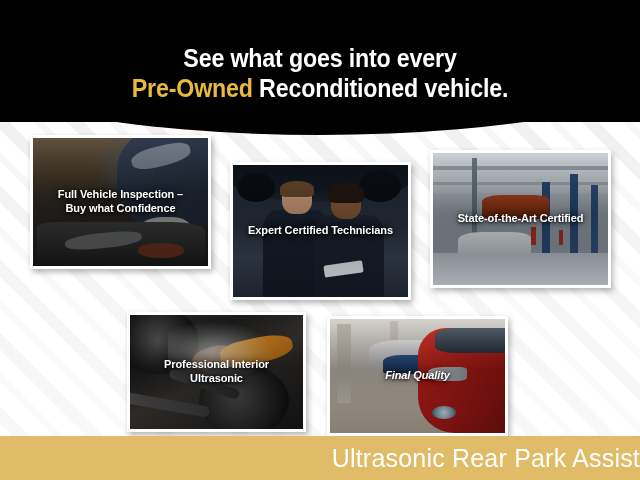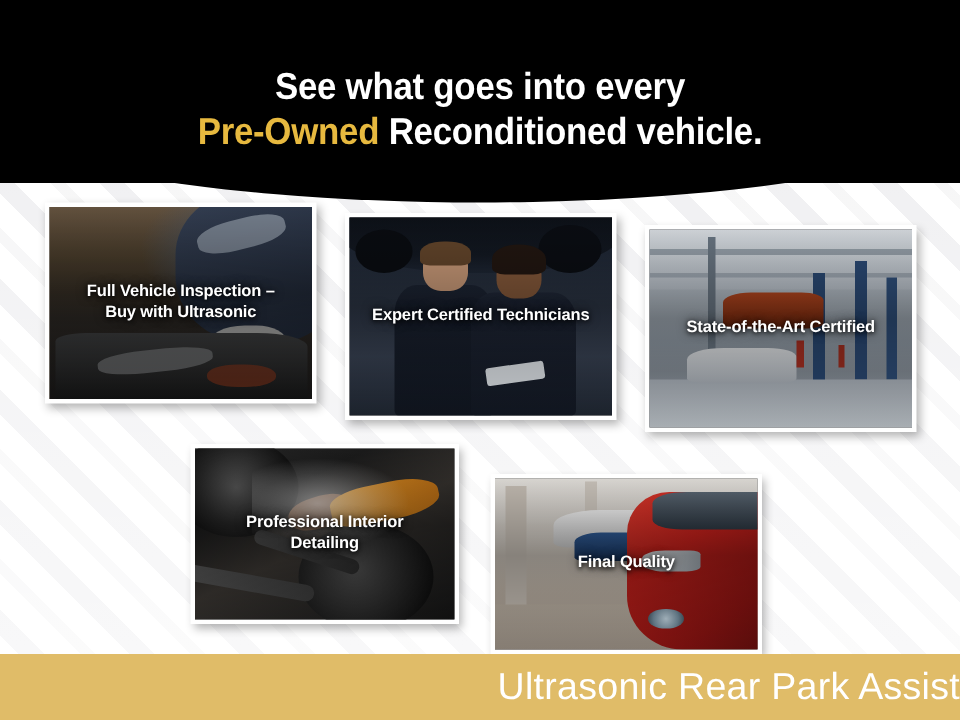--- a/index.html
+++ b/index.html
@@ -249,26 +249,26 @@
         <div class="blob-a"></div>
           <div class="blob-b"></div>
           <div class="blob-c"></div>
         <div class="blob-d"></div>
           <div class="blob-e"></div>
           <div class="blob-f"></div>
       </div>
       <div class="card-shade"></div>
       <div class="card-label">
         <div>Full Vehicle Inspection –</div>
-        <div>Buy with Ultrasonic</div>
-      </div>
-    </div>
-  </div>
-
-  <div class="card" style="left:230px; top:142px; width:181px; height:138px;">
+        <div>Buy what Confidence</div>
+      </div>
+    </div>
+  </div>
+
+  <div class="card" style="left:230px; top:162px; width:181px; height:138px;">
     <div class="card-img">
       <div class="scene sc2">
         <div class="lift"></div>
           <div class="tire-l"></div>
           <div class="tire-r"></div>
         <div class="body-l"></div>
           <div class="head-l"></div>
           <div class="hair-l"></div>
         <div class="body-r"></div>
           <div class="head-r"></div>
@@ -298,40 +298,40 @@
         <div class="red1"></div>
           <div class="red2"></div>
       </div>
       <div class="card-shade"></div>
       <div class="card-label">
         <div>State-of-the-Art Certified</div>
       </div>
     </div>
   </div>
 
-  <div class="card" style="left:127px; top:296px; width:179px; height:120px;">
+  <div class="card" style="left:127px; top:312px; width:179px; height:120px;">
     <div class="card-img">
       <div class="scene sc4">
         <div class="wheel"></div>
           <div class="wheel2"></div>
         <div class="hand"></div>
           <div class="mitt"></div>
         <div class="steam"></div>
           <div class="nozzle"></div>
           <div class="hose"></div>
       </div>
       <div class="card-shade"></div>
       <div class="card-label">
         <div>Professional Interior</div>
-        <div>Detailing</div>
-      </div>
-    </div>
-  </div>
-
-  <div class="card" style="left:327px; top:316px; width:181px; height:120px;">
+        <div>Ultrasonic</div>
+      </div>
+    </div>
+  </div>
+
+  <div class="card" style="left:327px; top:316px; width:181px; height:120px;font-style:italic;">
     <div class="card-img">
       <div class="scene sc5">
         <div class="wall"></div>
           <div class="pillar"></div>
           <div class="pillar2"></div>
         <div class="whitecar"></div>
           <div class="bluecar"></div>
           <div class="floor"></div>
         <div class="redcar"></div>
           <div class="redglass"></div>

